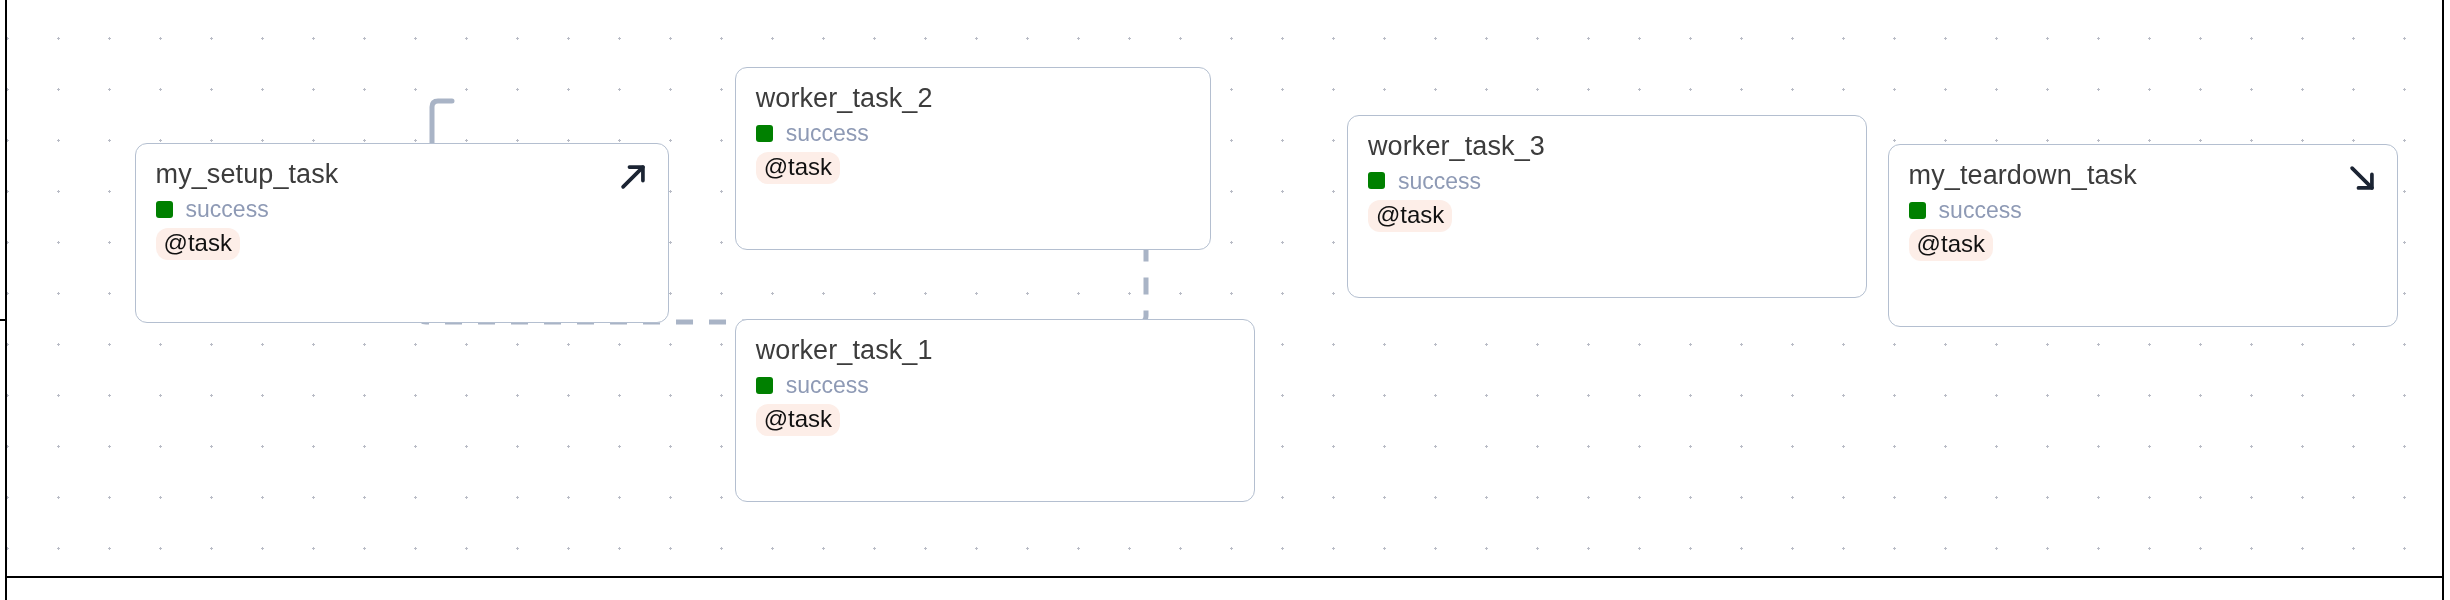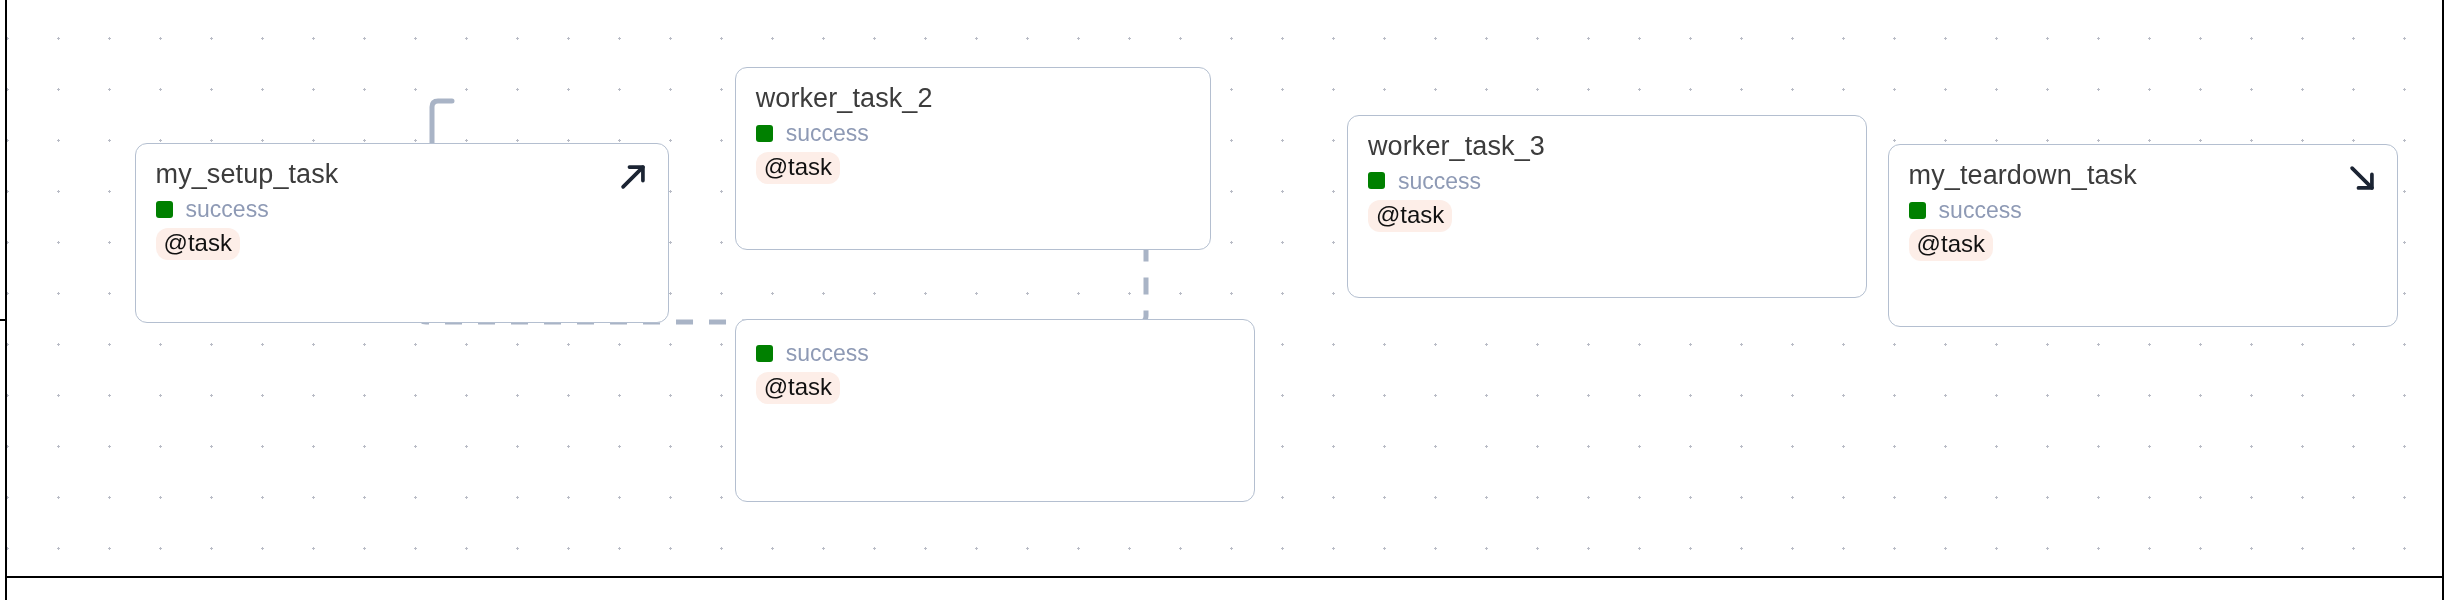--- a/index.html
+++ b/index.html
@@ -128,20 +128,21 @@
     <div class="node" style="left: 727.72px; top: 67px; width: 476px; height: 183.273px; border-color: rgb(180, 191, 208); background: rgb(255, 255, 255);">
       <div class="node-title" style="color: rgb(60, 60, 60);">worker_task_2</div>
       <div class="node-status">
         <span class="status-swatch" style="background:#008000;"></span>
         <span class="status-text" style="color: rgb(142, 154, 181);">success</span>
       </div>
       <span class="node-badge" style="background: rgb(253, 238, 232); color: rgb(17, 17, 17);">@task</span>
     </div>
 
     <div class="node" style="left: 727.72px; top: 319.091px; width: 520.034px; height: 183.273px; border-color: rgb(180, 191, 208); background: rgb(255, 255, 255);">
+      <div class="node-title" style="color: rgb(60, 60, 60);">worker_task_1</div>
       <div class="node-status">
         <span class="status-swatch" style="background:#008000;"></span>
         <span class="status-text" style="color: rgb(142, 154, 181);">success</span>
       </div>
       <span class="node-badge" style="background: rgb(253, 238, 232); color: rgb(17, 17, 17);">@task</span>
     </div>
 
     <div class="node" style="left: 1304.99px; top: 114.545px; width: 520.034px; height: 183.273px; border-color: rgb(180, 191, 208); background: rgb(255, 255, 255); margin-left: 35px;">
       <div class="node-title" style="color: rgb(60, 60, 60);">worker_task_3</div>
       <div class="node-status">

